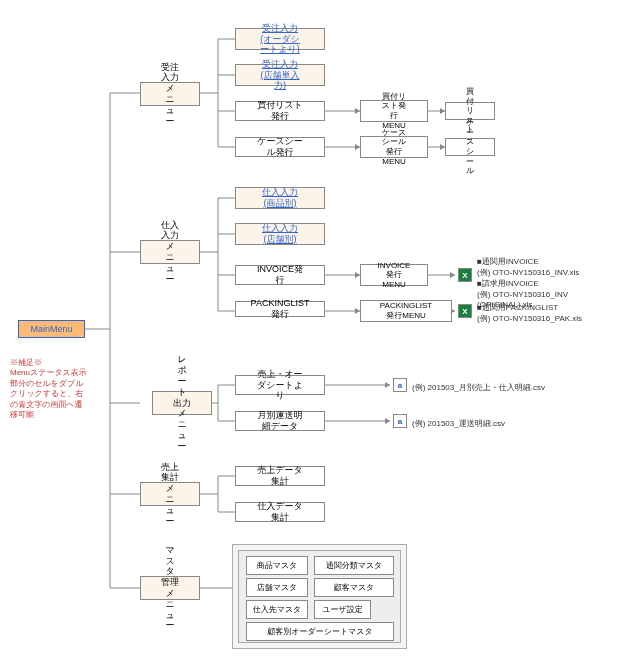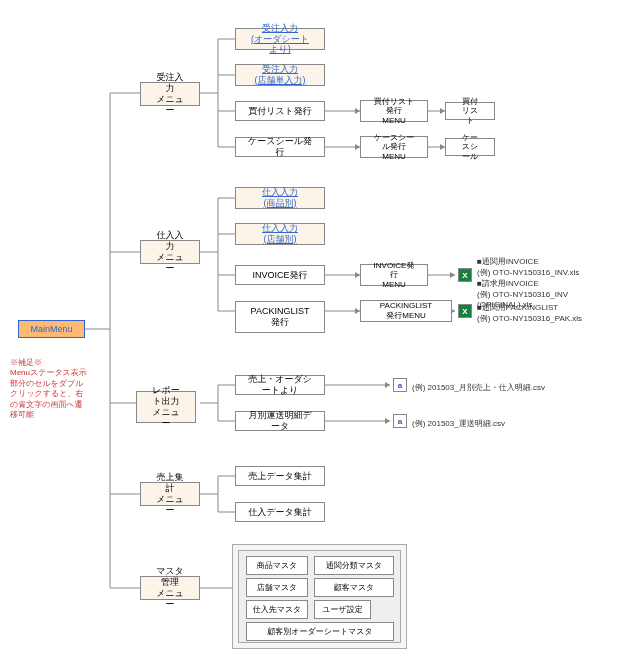--- a/index.html
+++ b/index.html
@@ -1,17 +1,17 @@
 <!DOCTYPE html>
 <html><head>
 <meta charset="utf-8">
 <style>
 *{box-sizing:border-box;margin:0;padding:0}
 body{font-family:"MS PGothic",sans-serif;font-size:9px;background:#fff;width:625px;height:658px;position:relative}
-.box{position:absolute;border:1px solid #888;text-align:center;display:flex;align-items:center;justify-content:center;padding:2px 12px;line-height:1.2}
+.box{position:absolute;border:1px solid #888;text-align:center;display:flex;align-items:center;justify-content:center;padding:2px 20px;line-height:1.2}
 .root{border:1px solid #36c;color:#36c;background:#fdba74}
 .menu{background:#fcf4e8;border:1px solid #888}
 .item{background:#fff;border:1px solid #888}
 .link{color:#36c;text-decoration:underline}
 .sub{background:#fff;border:1px solid #888;font-size:8px}
 .note{position:absolute;font-size:8px;color:#c33;width:80px;line-height:1.3}
 .txt{position:absolute;font-size:8px;color:#333}
 .ico{position:absolute;width:14px;height:14px;border:1px solid #888;display:flex;align-items:center;justify-content:center;font-size:8px;font-weight:bold}
 .xl{background:#1a7e3c;color:#fff}
 .doc{background:#fff;color:#2a5caa}
@@ -102,35 +102,35 @@
 MENU</div>
 <div class="box sub" style="left:445px;top:138px;width:50px;height:18px">ケースシール</div>
 
 <div class="box menu" style="left:140px;top:240px;width:60px;height:24px;white-space:pre-line">仕入入力
 メニュー</div>
 <div class="box item link" style="left:235px;top:187px;width:90px;height:22px;white-space:pre-line;background:#fcf4e8">仕入入力
 (商品別)</div>
 <div class="box item link" style="left:235px;top:223px;width:90px;height:22px;white-space:pre-line;background:#fcf4e8">仕入入力
 (店舗別)</div>
 <div class="box item" style="left:235px;top:265px;width:90px;height:20px">INVOICE発行</div>
-<div class="box item" style="left:235px;top:301px;width:90px;height:32px">PACKINGLIST発行</div>
+<div class="box item" style="left:235px;top:301px;width:90px;height:16px">PACKINGLIST発行</div>
 <div class="box sub" style="left:360px;top:264px;width:68px;height:22px;white-space:pre-line">INVOICE発行
 MENU</div>
 <div class="box sub" style="left:360px;top:300px;width:92px;height:22px;white-space:pre-line">PACKINGLIST
 発行MENU</div>
 <div class="ico xl" style="left:458px;top:268px">X</div>
 <div class="txt" style="left:477px;top:256px;white-space:pre-line">■通関用INVOICE
   (例) OTO-NY150316_INV.xls
 ■請求用INVOICE
   (例) OTO-NY150316_INV (ORIGINAL).xls</div>
 <div class="ico xl" style="left:458px;top:304px">X</div>
 <div class="txt" style="left:477px;top:302px;white-space:pre-line">■通関用PACKINGLIST
   (例) OTO-NY150316_PAK.xls</div>
 
-<div class="box menu" style="left:136px;top:391px;width:60px;height:32px;white-space:pre-line">レポート出力
+<div class="box menu" style="left:152px;top:391px;width:60px;height:24px;white-space:pre-line">レポート出力
 メニュー</div>
 <div class="box item" style="left:235px;top:375px;width:90px;height:20px">売上・オーダシートより</div>
 <div class="box item" style="left:235px;top:411px;width:90px;height:20px">月別運送明細データ</div>
 <div class="ico doc" style="left:393px;top:378px">a</div>
 <div class="txt" style="left:412px;top:382px">(例)  201503_月別売上・仕入明細.csv</div>
 <div class="ico doc" style="left:393px;top:414px">a</div>
 <div class="txt" style="left:412px;top:418px">(例)  201503_運送明細.csv</div>
 
 <div class="box menu" style="left:140px;top:482px;width:60px;height:24px;white-space:pre-line">売上集計
 メニュー</div>

